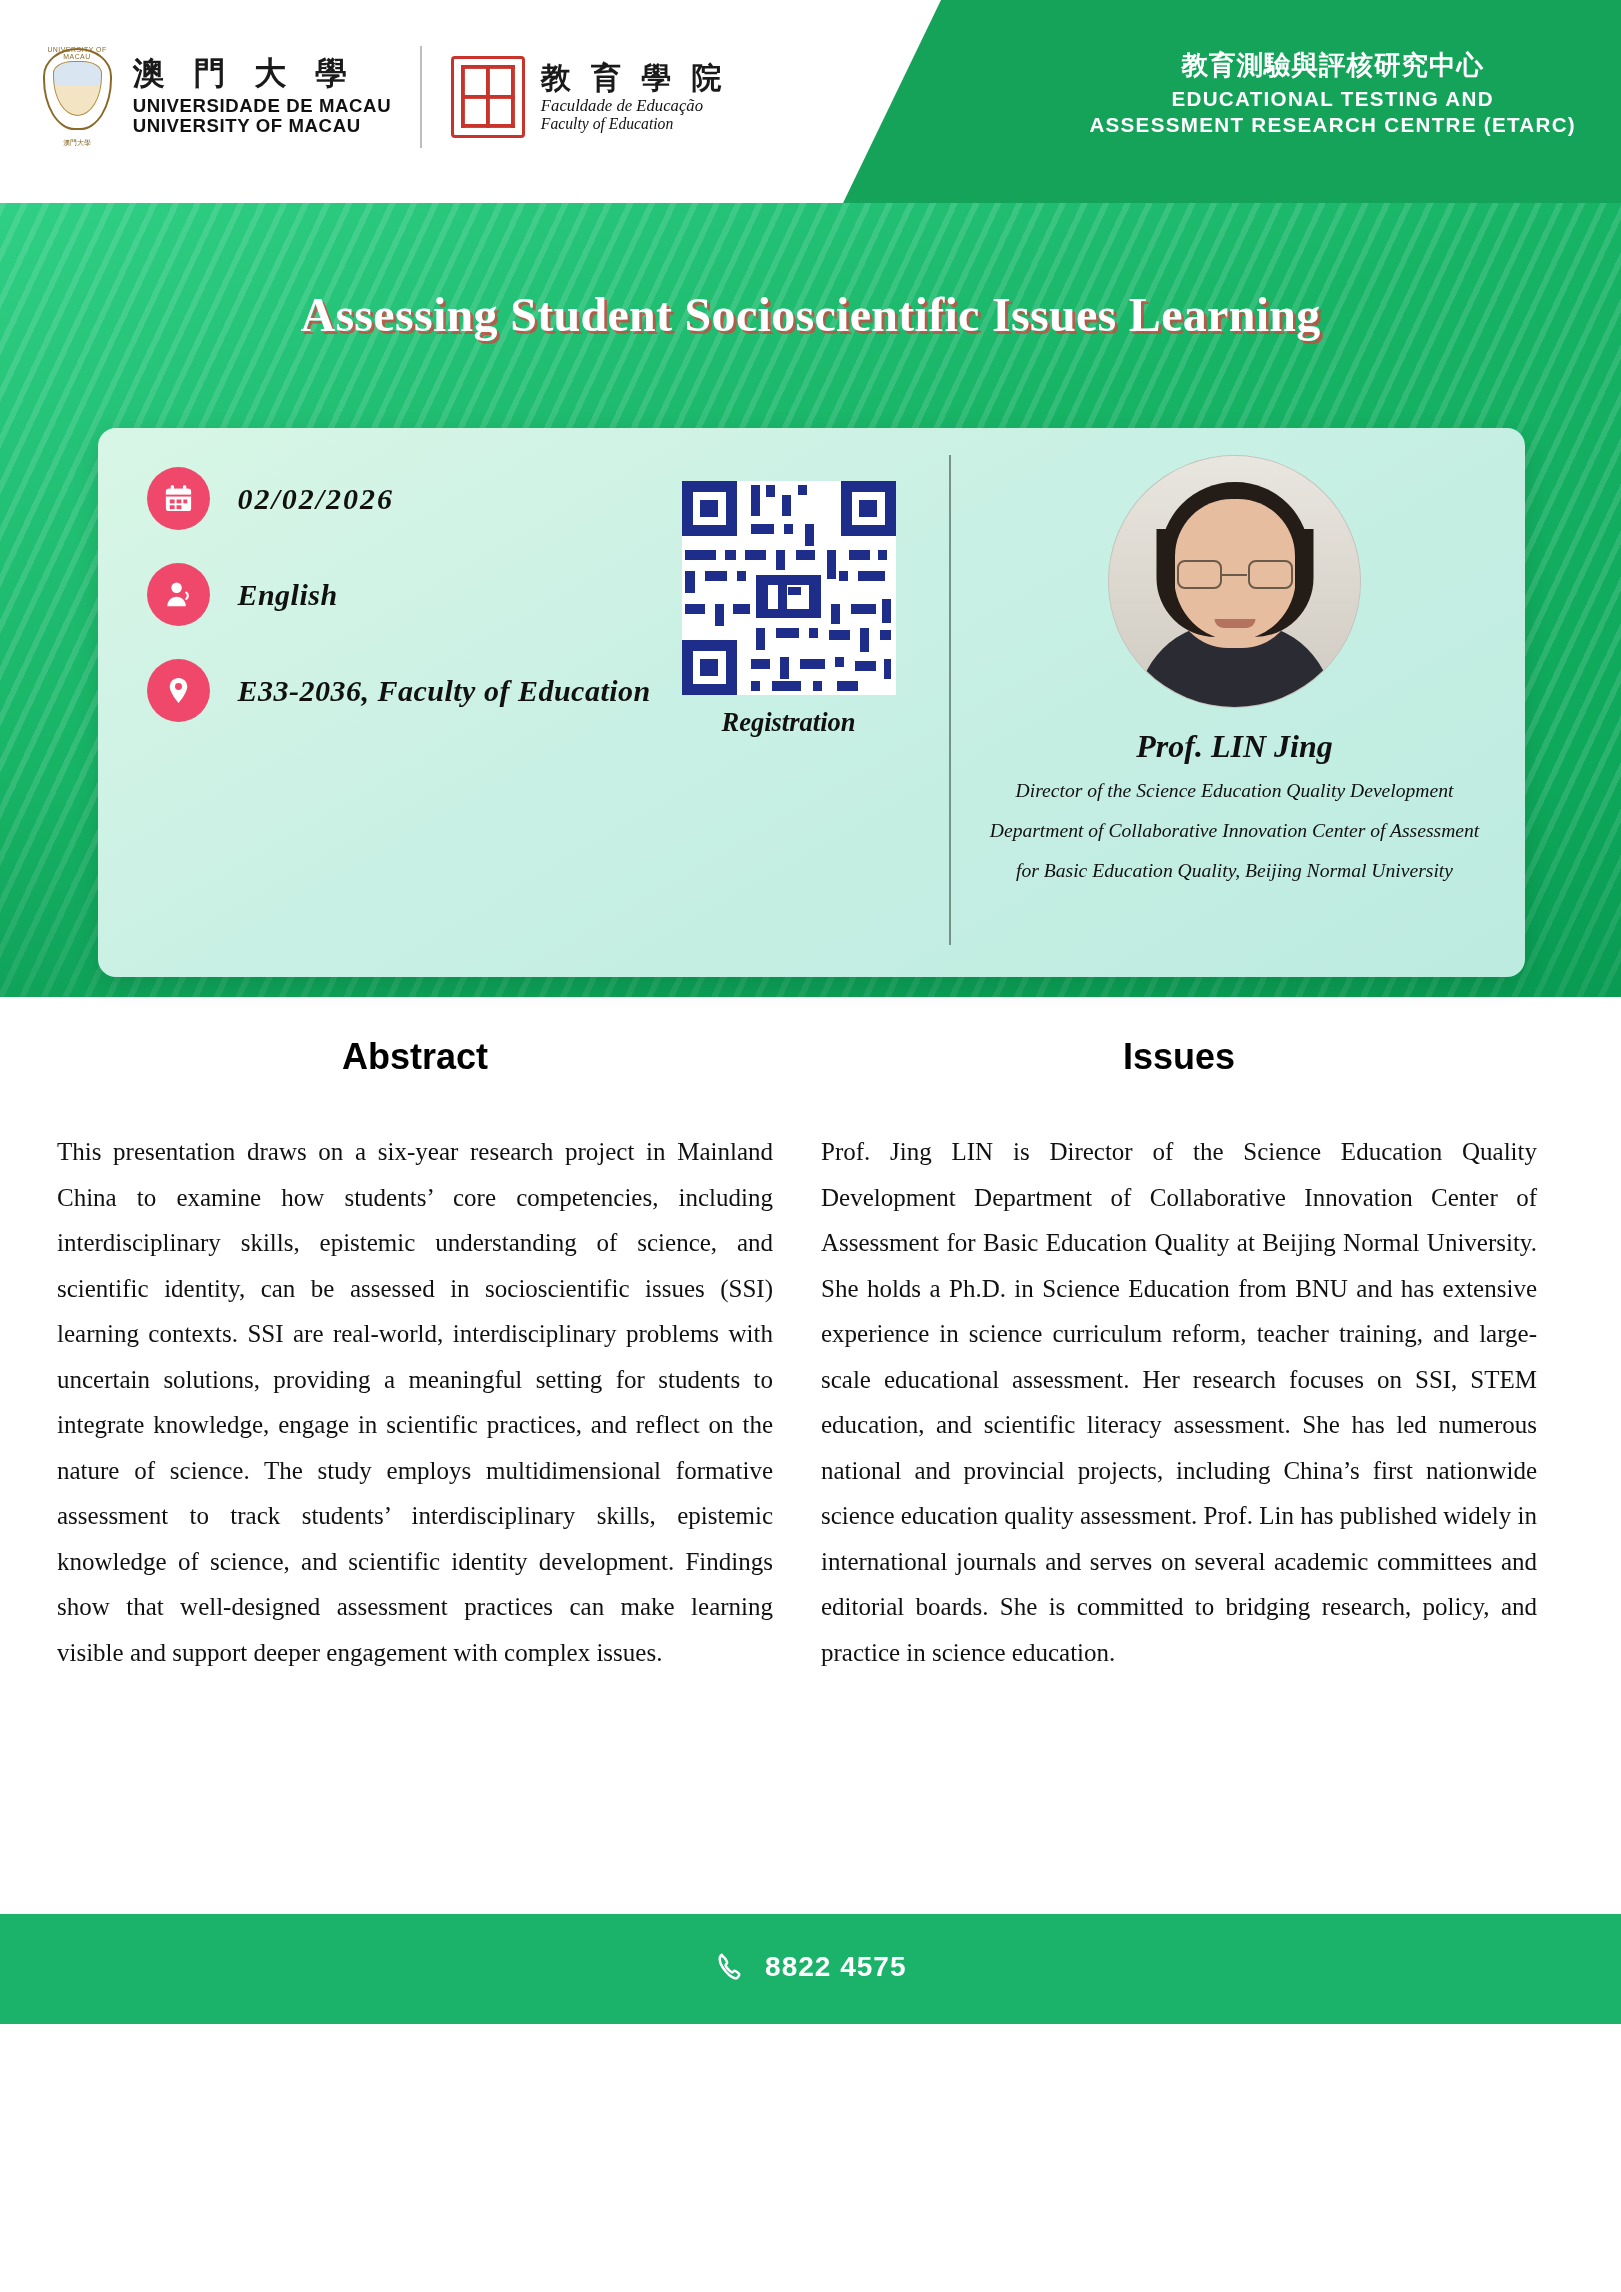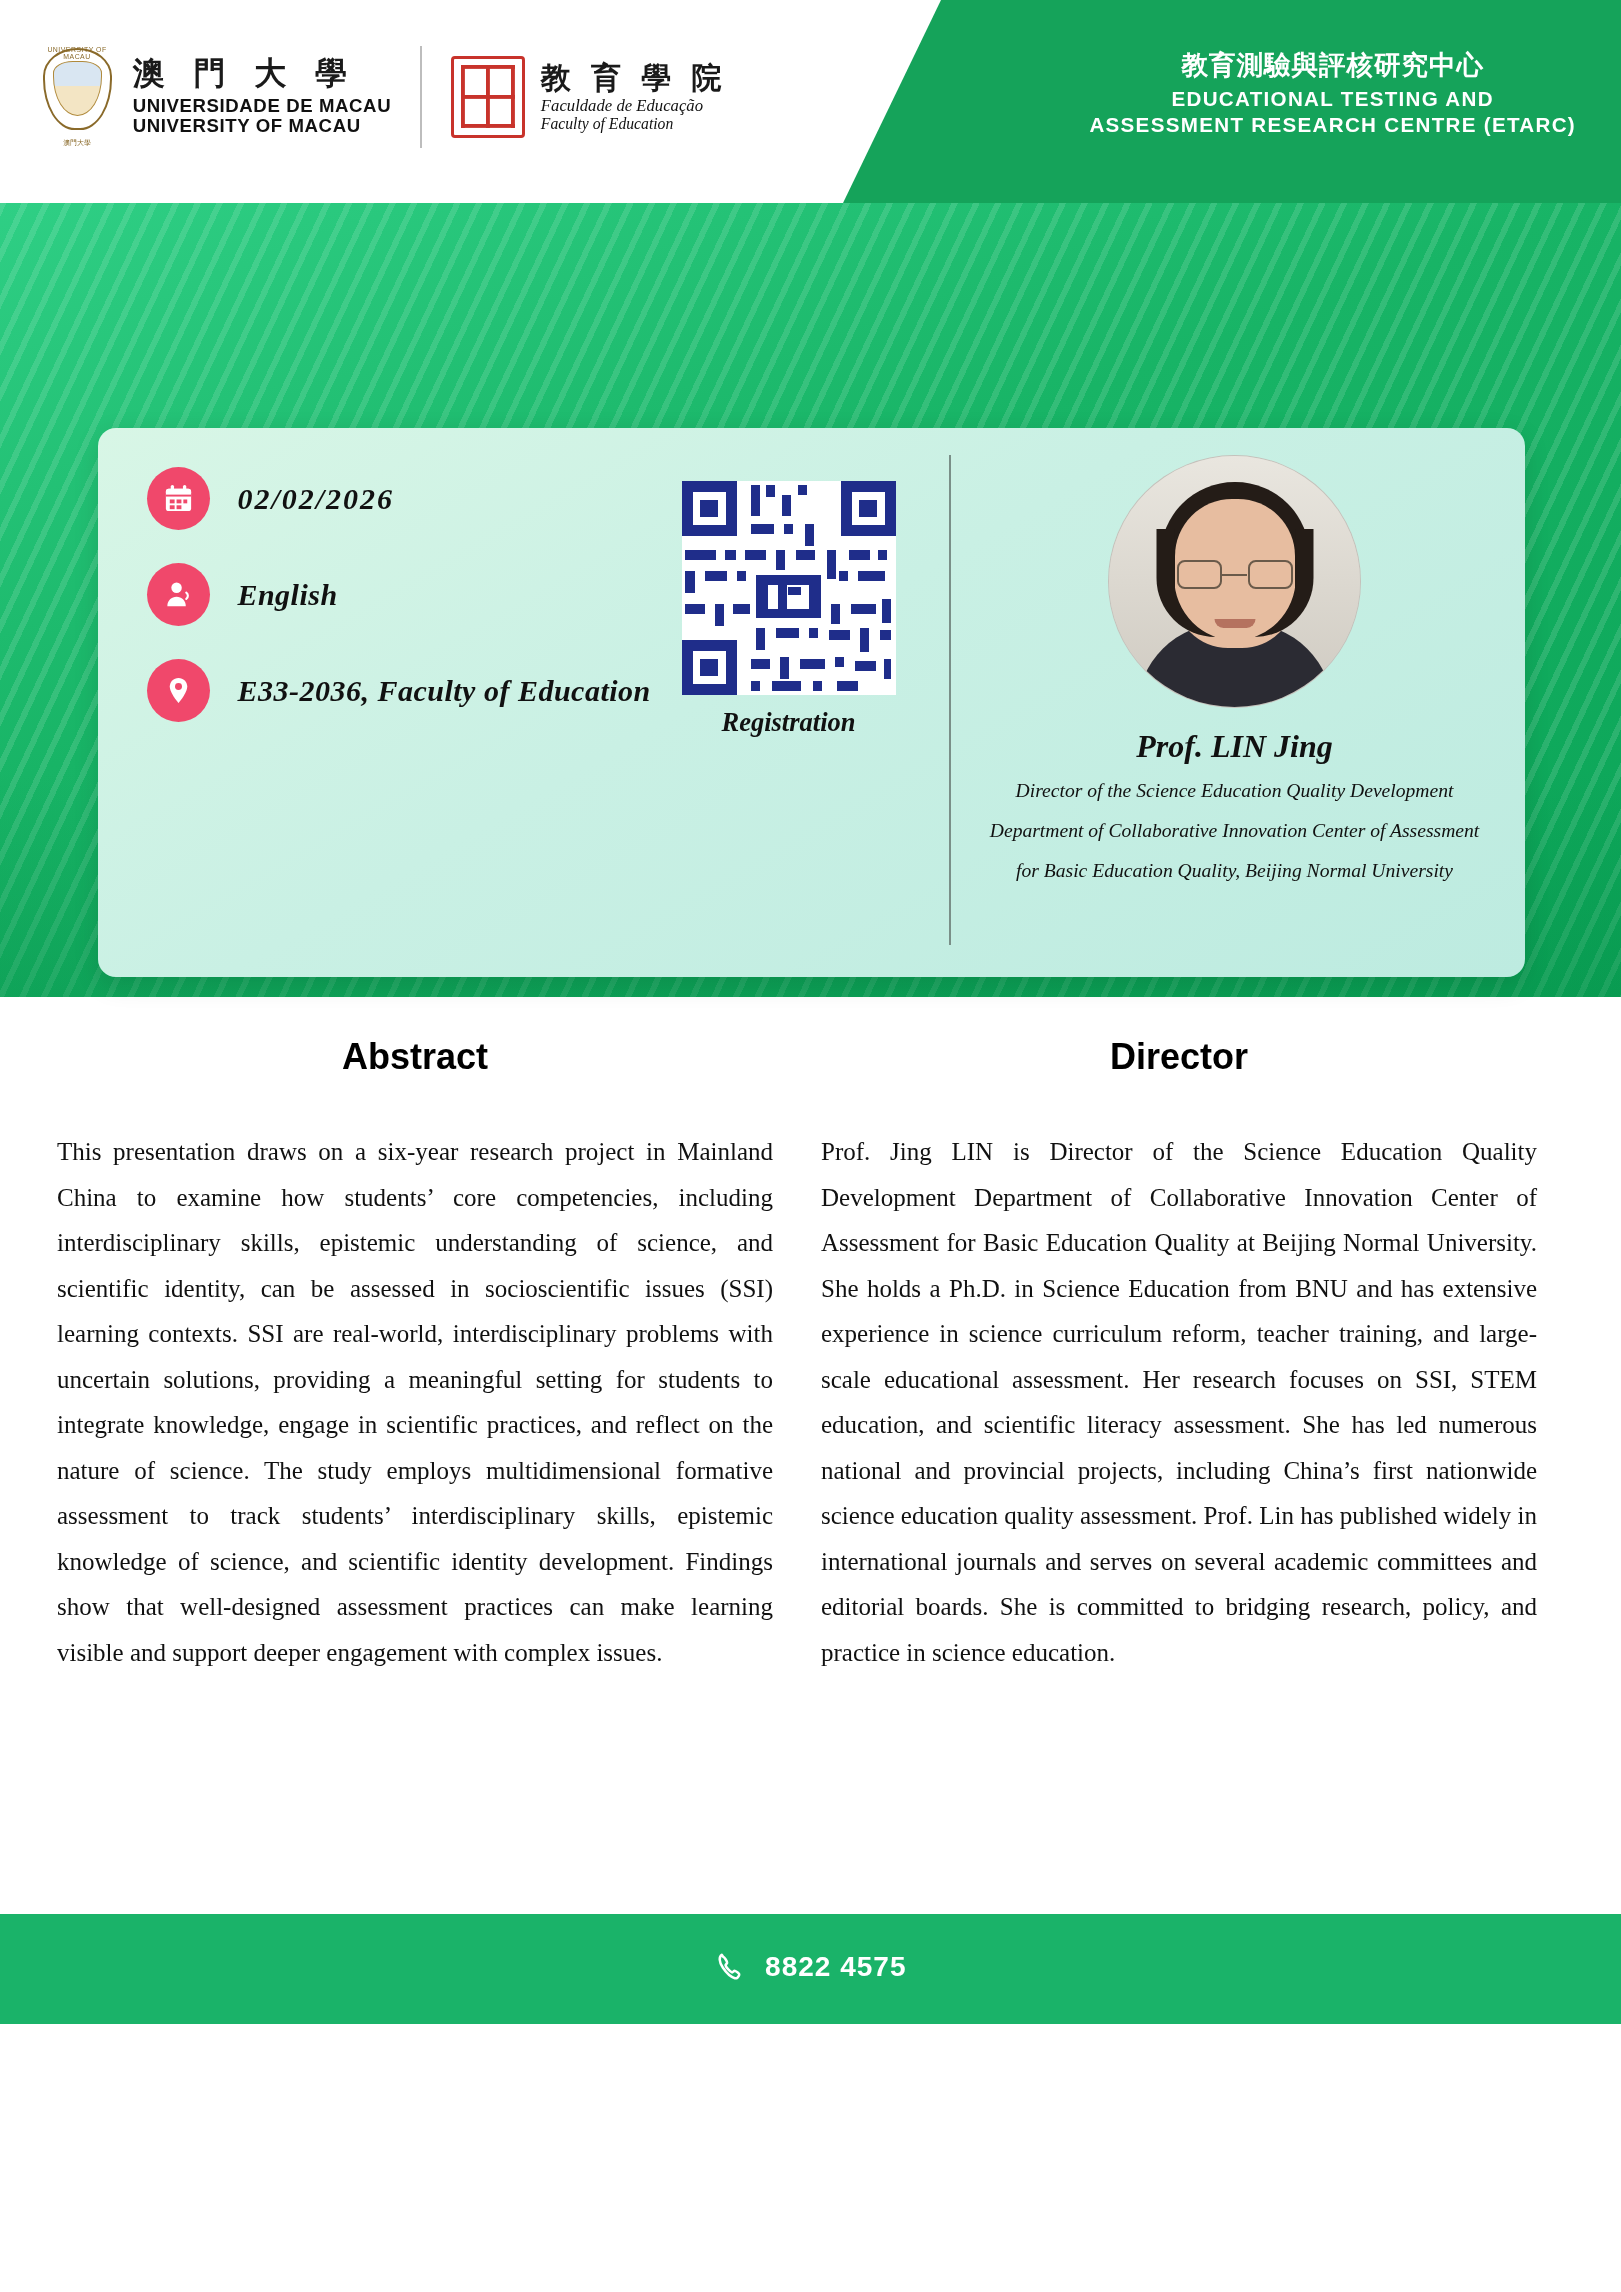--- a/index.html
+++ b/index.html
@@ -409,20 +409,21 @@
     </div>
 
     <div class="etarc">
       <div class="l1">教育測驗與評核研究中心</div>
       <div class="l2">EDUCATIONAL TESTING AND</div>
       <div class="l3">ASSESSMENT RESEARCH CENTRE (ETARC)</div>
     </div>
   </div>
 
   <div class="banner"></div>
+  <div class="title">Assessing Student Socioscientific Issues Learning</div>
 
   <div class="card">
 
     <div class="card-left">
 
       <div class="info-row">
         <span class="icon-circle">
           <svg width="33" height="33" viewBox="0 0 34 34">
             <rect x="4" y="7" width="26" height="23" rx="3" fill="#ffffff"></rect>
             <rect x="4" y="7" width="26" height="7" rx="3" fill="#ffffff"></rect>
@@ -546,21 +547,21 @@
       <div class="sp-line">for Basic Education Quality, Beijing Normal University</div>
     </div>
   </div>
 
   <div class="body-area">
     <div class="col left">
       <h2>Abstract</h2>
       <p>This presentation draws on a six-year research project in Mainland China to examine how students’ core competencies, including interdisciplinary skills, epistemic understanding of science, and scientific identity, can be assessed in socioscientific issues (SSI) learning contexts. SSI are real-world, interdisciplinary problems with uncertain solutions, providing a meaningful setting for students to integrate knowledge, engage in scientific practices, and reflect on the nature of science. The study employs multidimensional formative assessment to track students’ interdisciplinary skills, epistemic knowledge of science, and scientific identity development. Findings show that well-designed assessment practices can make learning visible and support deeper engagement with complex issues.</p>
     </div>
     <div class="col right">
-      <h2>Director</h2>
+      <h2>Issues</h2>
       <p>Prof. Jing LIN is Director of the Science Education Quality Development Department of Collaborative Innovation Center of Assessment for Basic Education Quality at Beijing Normal University. She holds a Ph.D. in Science Education from BNU and has extensive experience in science curriculum reform, teacher training, and large-scale educational assessment. Her research focuses on SSI, STEM education, and scientific literacy assessment. She has led numerous national and provincial projects, including China’s first nationwide science education quality assessment. Prof. Lin has published widely in international journals and serves on several academic committees and editorial boards. She is committed to bridging research, policy, and practice in science education.</p>
     </div>
   </div>
 
   <div class="footer">
     <div class="fitem">
       <svg class="footer-ico" width="45" height="33" viewBox="0 0 46 34">
         <rect x="2" y="3" width="42" height="28" rx="2" fill="none" stroke="#ffffff" stroke-width="3"></rect>
         <path d="M3 5l20 15L43 5" fill="none" stroke="#ffffff" stroke-width="3"></path>
       </svg>

